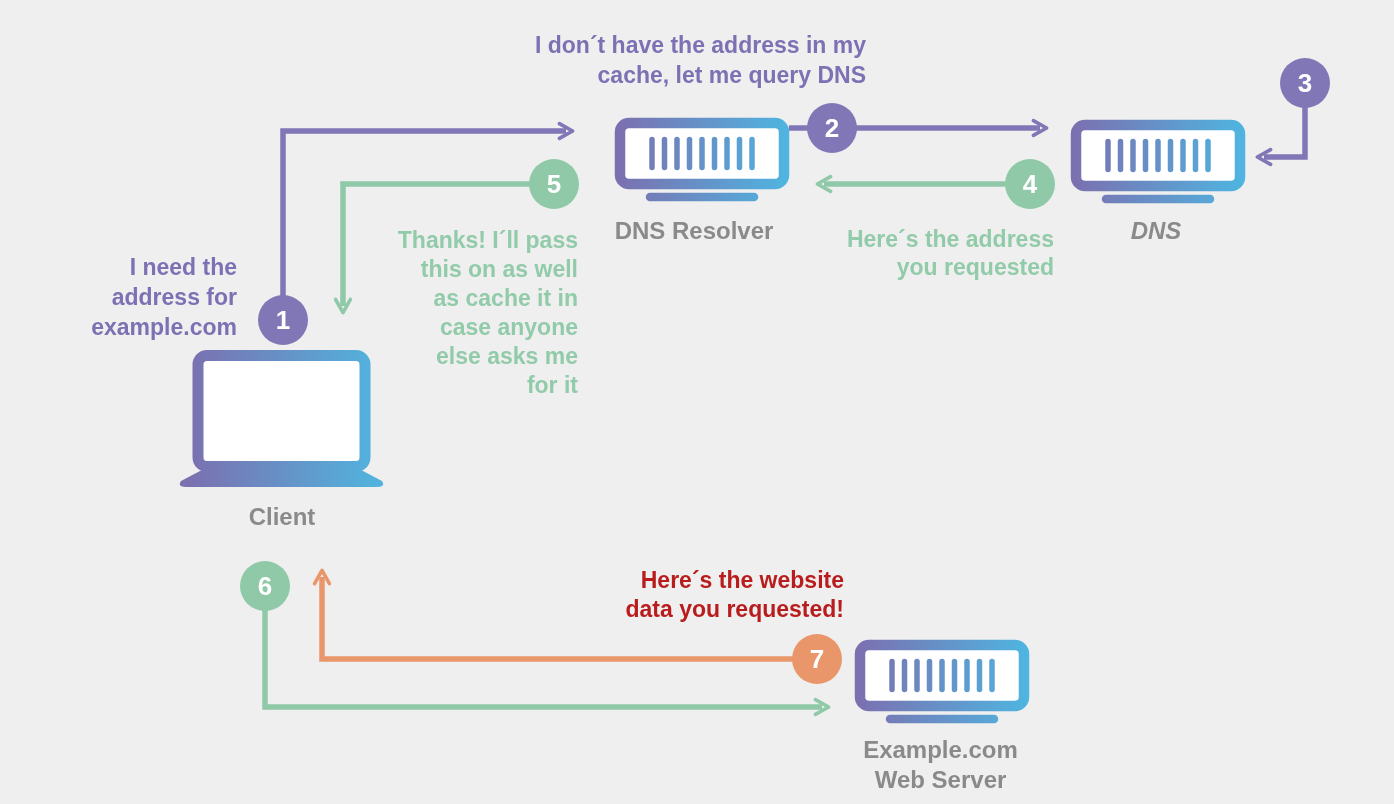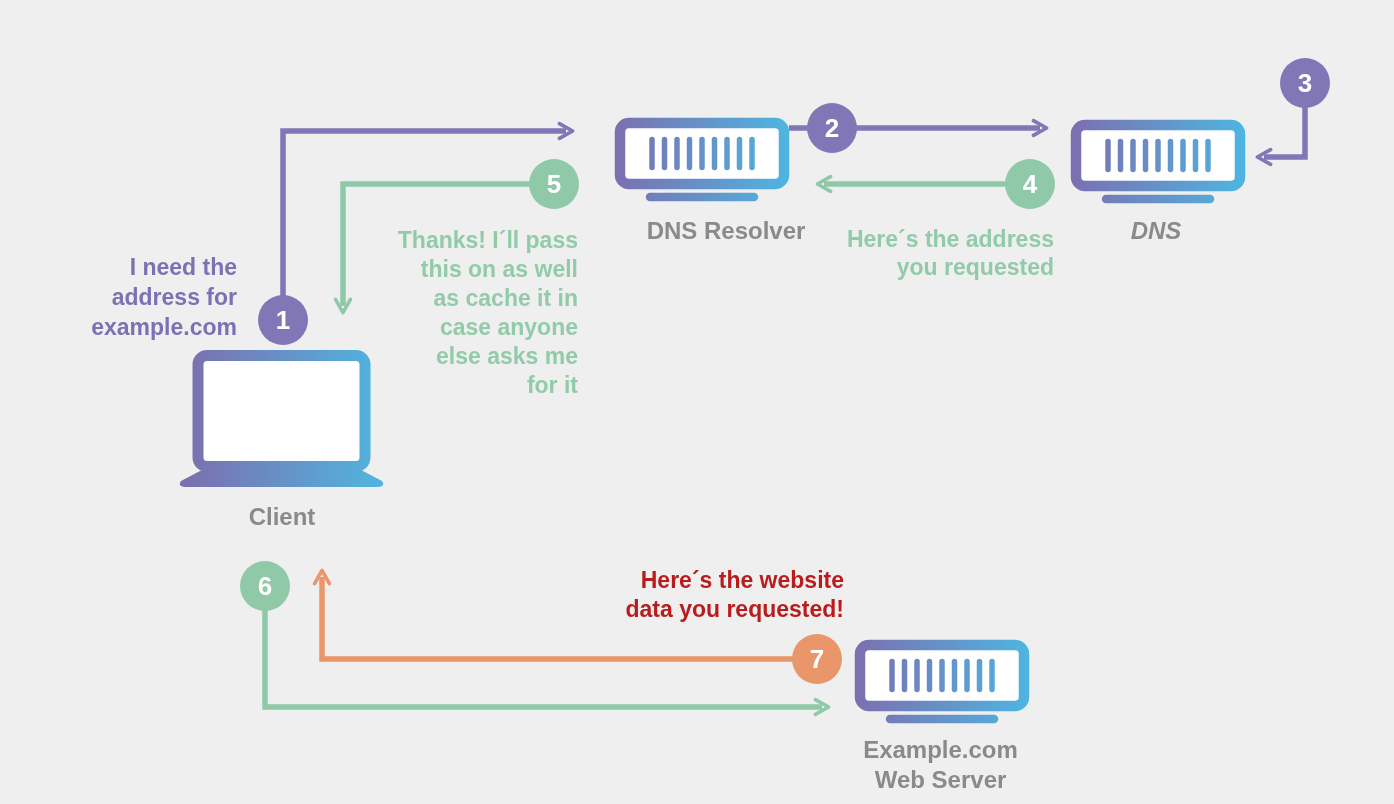--- a/index.html
+++ b/index.html
@@ -84,21 +84,21 @@
           <line x1="75.5" y1="22.5" x2="75.5" y2="50.5"></line>
         <line x1="88" y1="22.5" x2="88" y2="50.5"></line>
           <line x1="100.5" y1="22.5" x2="100.5" y2="50.5"></line>
         <line x1="113" y1="22.5" x2="113" y2="50.5"></line>
           <line x1="125.5" y1="22.5" x2="125.5" y2="50.5"></line>
         <line x1="138" y1="22.5" x2="138" y2="50.5"></line>
       </g>
       <line x1="36" y1="80" x2="140" y2="80" stroke="url(#lg-srv)" stroke-width="8.5" stroke-linecap="round"></line>
     </svg>
   </div>
-  <div class="device-label" style="left:624px;top:216px;width:204px;">DNS Resolver</div>
+  <div class="device-label" style="left:592px;top:216px;width:204px;">DNS Resolver</div>
 
   <div class="device" style="left:1070px;top:119px;">
     <svg width="176" height="88" viewBox="0 0 176 88">
       <rect x="6" y="6" width="164" height="61" rx="9" fill="#ffffff" stroke="url(#lg-srv)" stroke-width="10.5"></rect>
       <g stroke="url(#lg-srv)" stroke-width="5.5" stroke-linecap="round">
         <line x1="38" y1="22.5" x2="38" y2="50.5"></line>
           <line x1="50.5" y1="22.5" x2="50.5" y2="50.5"></line>
         <line x1="63" y1="22.5" x2="63" y2="50.5"></line>
           <line x1="75.5" y1="22.5" x2="75.5" y2="50.5"></line>
         <line x1="88" y1="22.5" x2="88" y2="50.5"></line>
@@ -128,20 +128,22 @@
       </g>
       <line x1="36" y1="80" x2="140" y2="80" stroke="url(#lg-srv)" stroke-width="8.5" stroke-linecap="round"></line>
     </svg>
   </div>
   <div class="device-label" style="left:838px;top:735px;width:205px;">Example.com
 Web Server</div>
 
   <div class="speech purple" style="left:17px;top:252px;width:220px;line-height:30px;">I need the
 address for
 example.com</div>
+  <div class="speech purple" style="left:466px;top:30px;width:400px;line-height:30px;">I don´t have the address in my
+cache, let me query DNS</div>
   <div class="speech green" style="left:794px;top:225px;width:260px;line-height:28px;">Here´s the address
 you requested</div>
   <div class="speech green" style="left:338px;top:226px;width:240px;">Thanks! I´ll pass
 this on as well
 as cache it in
 case anyone
 else asks me
 for it</div>
   <div class="speech orange" style="left:584px;top:566px;width:260px;">Here´s the website
 data you requested!</div>

